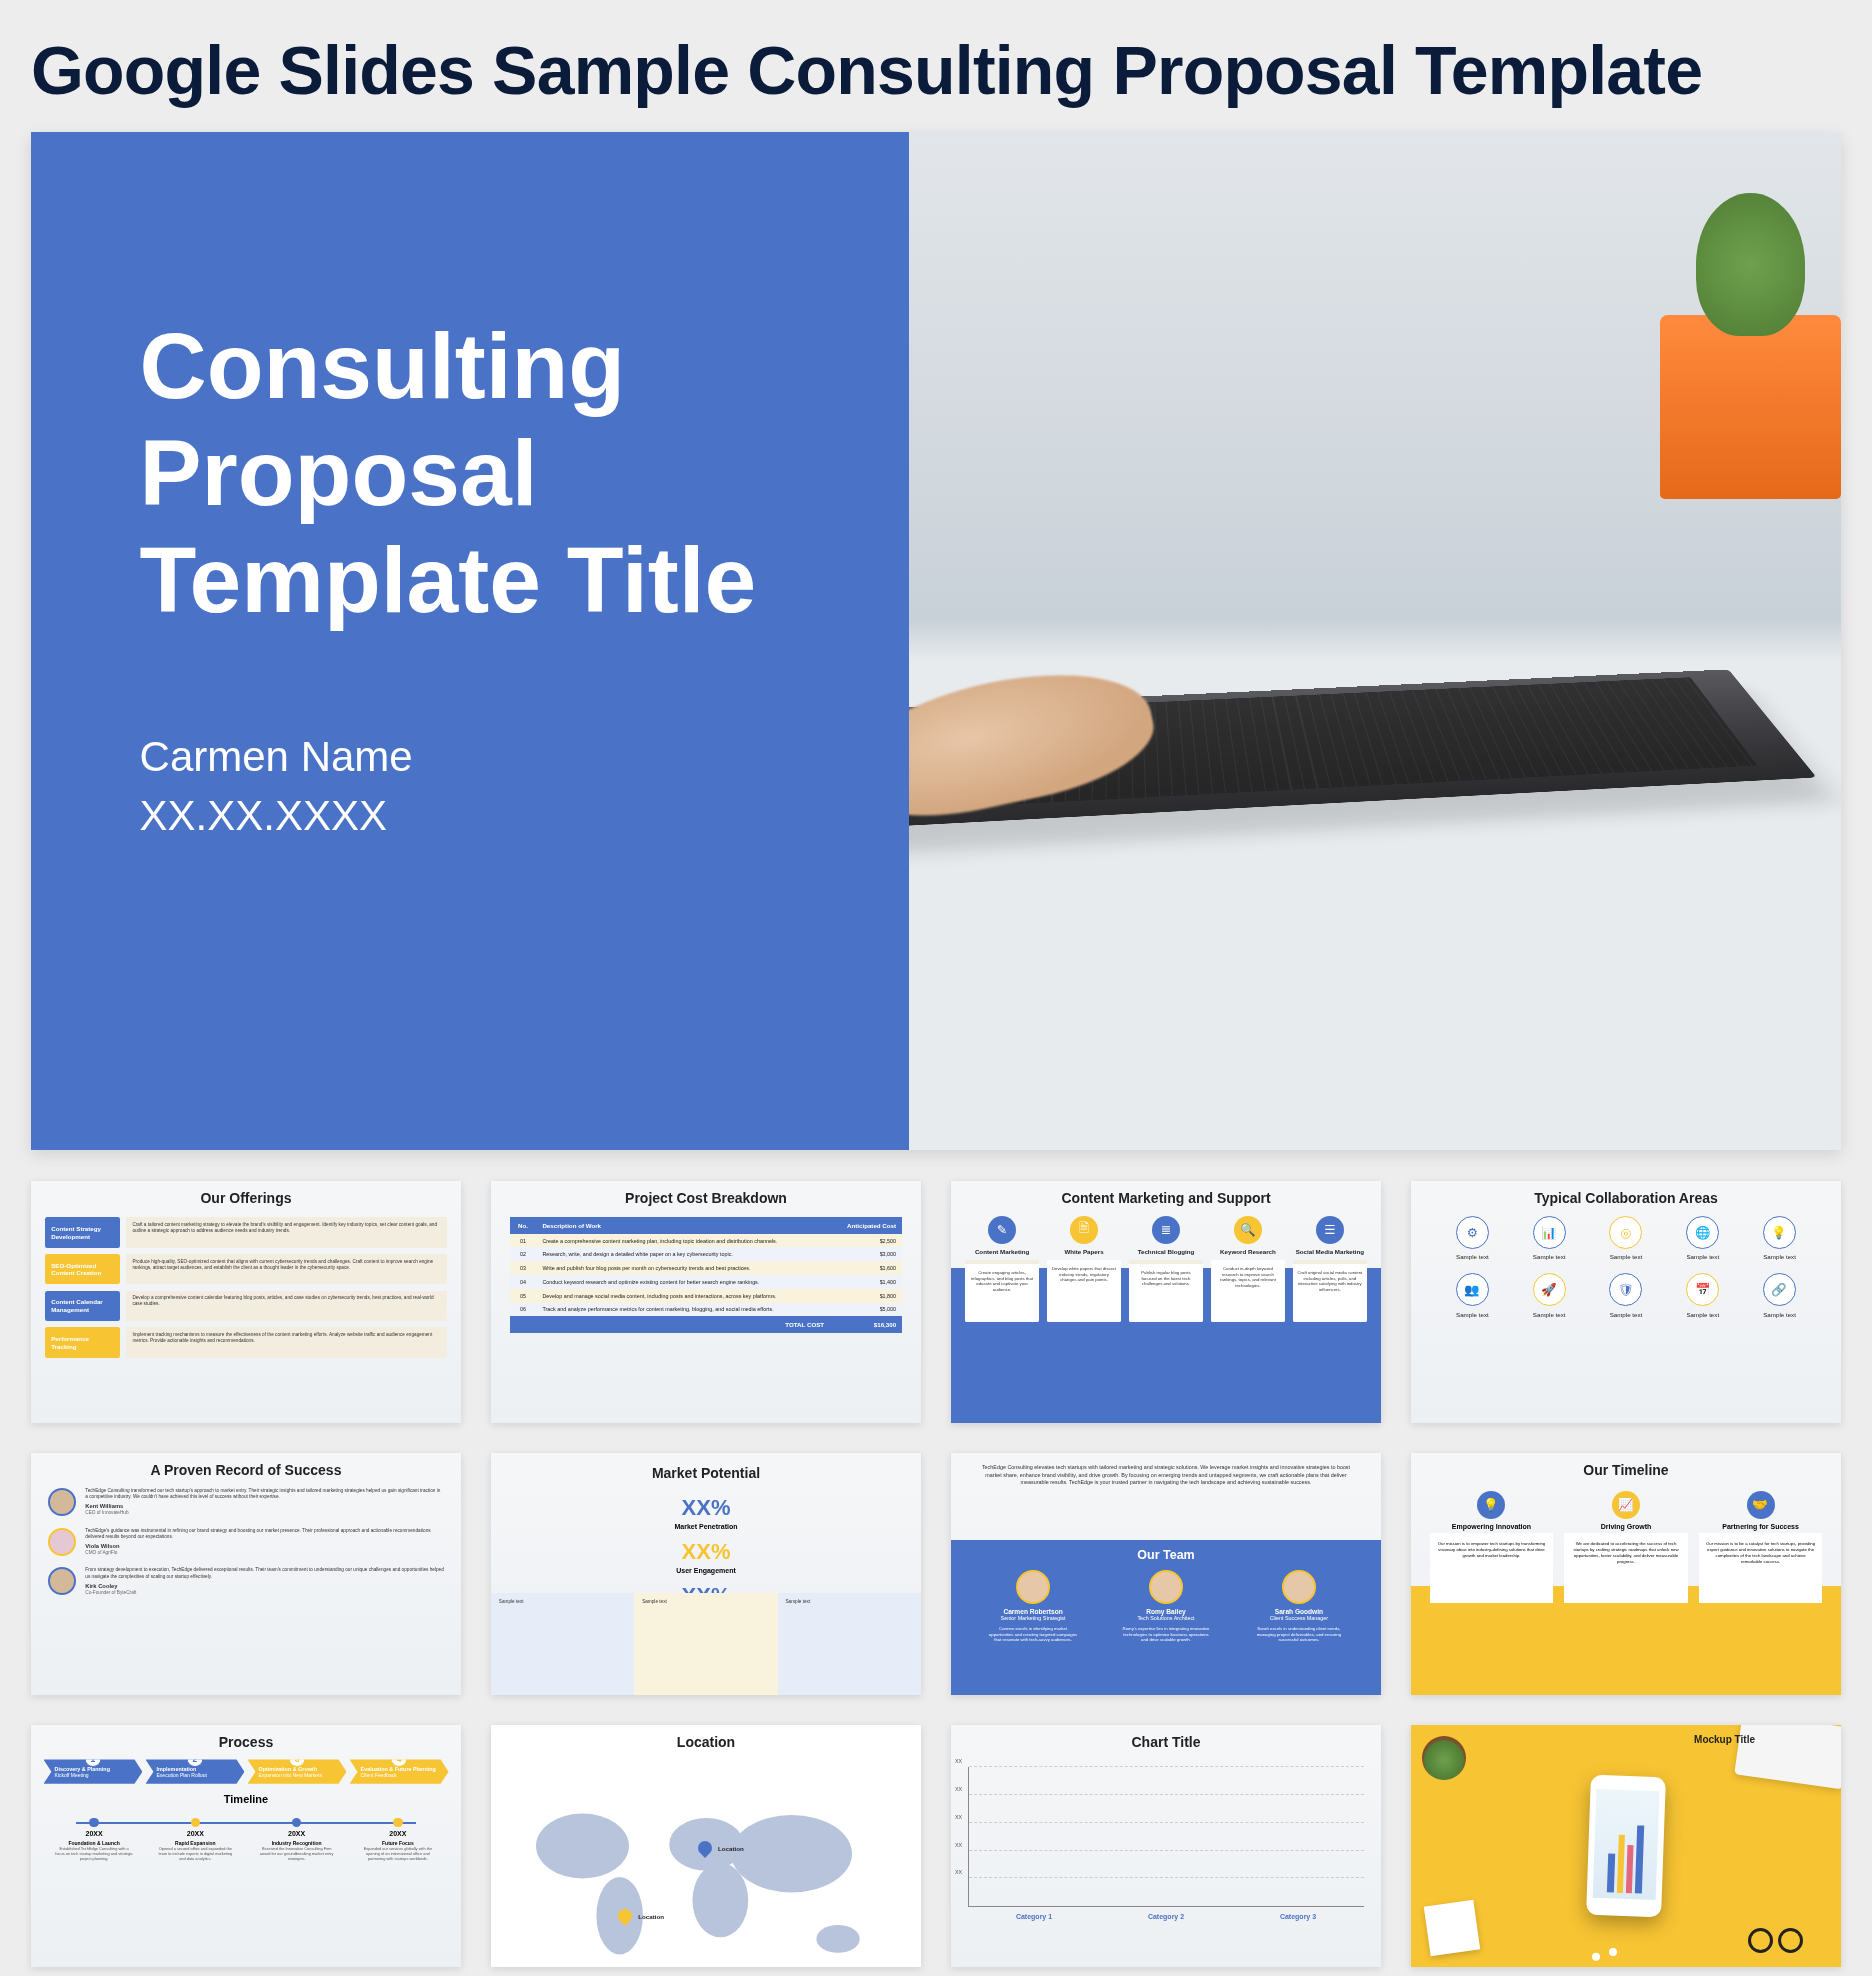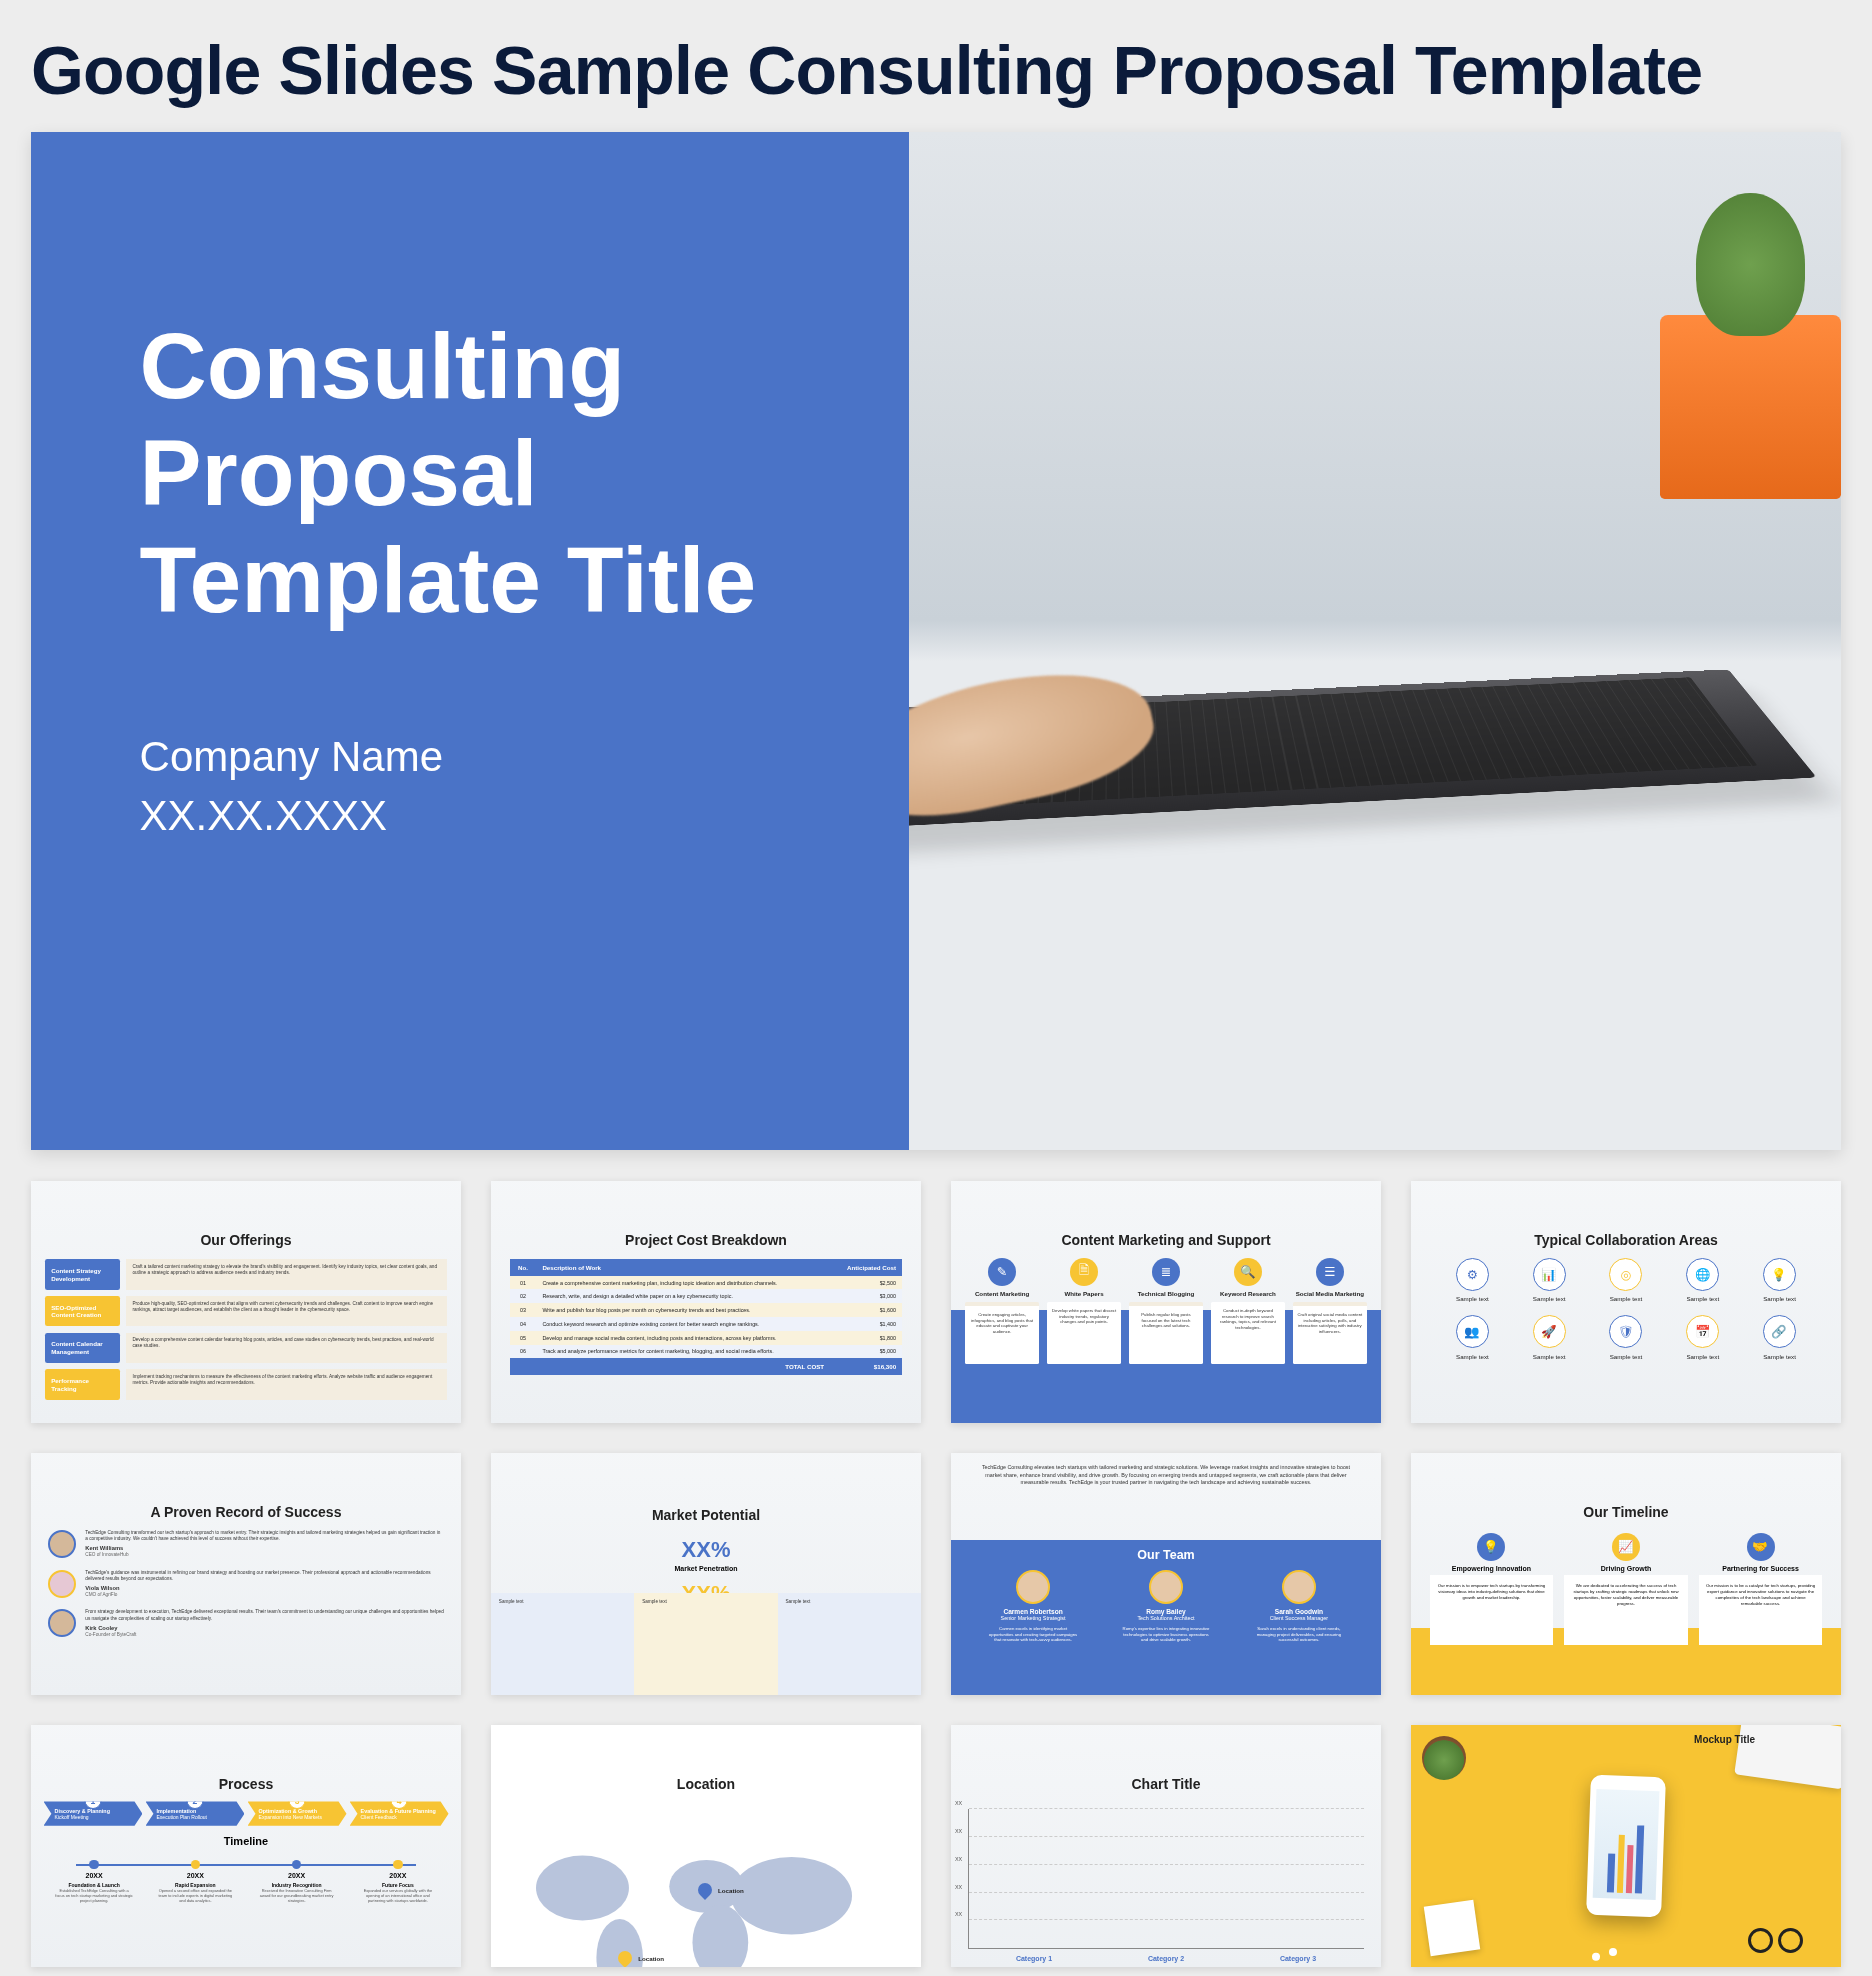--- a/index.html
+++ b/index.html
@@ -13,21 +13,21 @@
 .hero-hand { position: absolute; right: 38%; bottom: 34%; width: 17%; height: 12%; background: radial-gradient(ellipse at 40% 40%,#e7c6a8 0%,#d2a67f 70%); border-radius: 50% 50% 40% 40%; transform: rotate(-12deg); filter: blur(0.8px); }
 .hero-pot { position: absolute; right: 0; top: 18%; width: 10%; height: 18%; background: linear-gradient(180deg,#ff8a3d,#e6691a); border-radius: 7.8px 7.8px 4.7px 4.7px; }
 .hero-cactus { position: absolute; right: 2%; top: 6%; width: 6%; height: 14%; background: radial-gradient(circle,#6fa04e,#4f7d34); border-radius: 50% 50% 40% 40%; }
 .hero-left { position: absolute; left: 0; top: 0; bottom: 0; width: 48.5%; background: #4a73c7; display: flex; flex-direction: column; justify-content: flex-start; padding: 10% 5% 0 6%; color: #fff; gap: 32px; }
 .hero-title { font-size: 93px; font-weight: 700; line-height: 1.15; font-family: "Century Gothic","Trebuchet MS",sans-serif; margin-bottom: 62px; }
 .hero-company { font-size: 42px; line-height: 1.4; font-family: "Century Gothic","Trebuchet MS",sans-serif; font-weight: 400; }
 
 .grid { display: grid; grid-template-columns: repeat(4,1fr); gap: 30px; }
 .thumb { position: relative; aspect-ratio: 16/9; background: #fff; overflow: hidden; box-shadow: 0 2.3px 7.8px rgba(0,0,0,.12); font-size: 7px; }
 .thumb-bg { position: absolute; inset: 0; background: linear-gradient(180deg,#eef1f4 0%,#e1e6eb 100%); opacity: .6; }
-.tt { position: relative; text-align: center; font-weight: 700; font-size: 14px; color: #222; padding: 9.3px 0 6.2px; font-family: "Century Gothic","Trebuchet MS",sans-serif; margin-top: 42px; }
+.tt { position: relative; text-align: center; font-weight: 700; font-size: 14px; color: #222; padding: 9.3px 0 6.2px; font-family: "Century Gothic","Trebuchet MS",sans-serif; }
 
 
 .off-rows { position: relative; padding: 4.7px 14px; }
 .off-row { display: flex; gap: 6.2px; margin-bottom: 6.2px; }
 .off-label { width: 75px; padding: 7.8px 6.2px; font-size: 6.2px; font-weight: 700; color: #fff; line-height: 1.2; border-radius: 2.3px; }
 .lb-blue { background: #4a73c7; } .lb-yellow { background: #f7c433; } .lb-blue2 { background: #4a73c7; } .lb-yellow2 { background: #f7c433; }
 .off-txt { flex: 1; padding: 4.7px 6.2px; background: #f3ede0; font-size: 4.7px; line-height: 1.3; color: #333; }
 
 
 .s2 { position: relative; height: 100%; }
@@ -160,21 +160,21 @@
       <div class="hero-pot"></div>
       <div class="hero-cactus"></div>
       <div class="hero-laptop">
           <div class="hero-keys"></div>
         </div>
       <div class="hero-hand"></div>
     </div>
     <div class="hero-left">
       <div class="hero-title">Consulting Proposal Template Title</div>
       <div>
-        <div class="hero-company">Company Name</div>
+        <div class="hero-company">Carmen Name</div>
         <div class="hero-company">XX.XX.XXXX</div>
       </div>
     </div>
   </div>
 
   <div class="grid">
 
     <div class="thumb">
       <div class="thumb-bg"></div>
       <div class="tt">Our Offerings</div>

